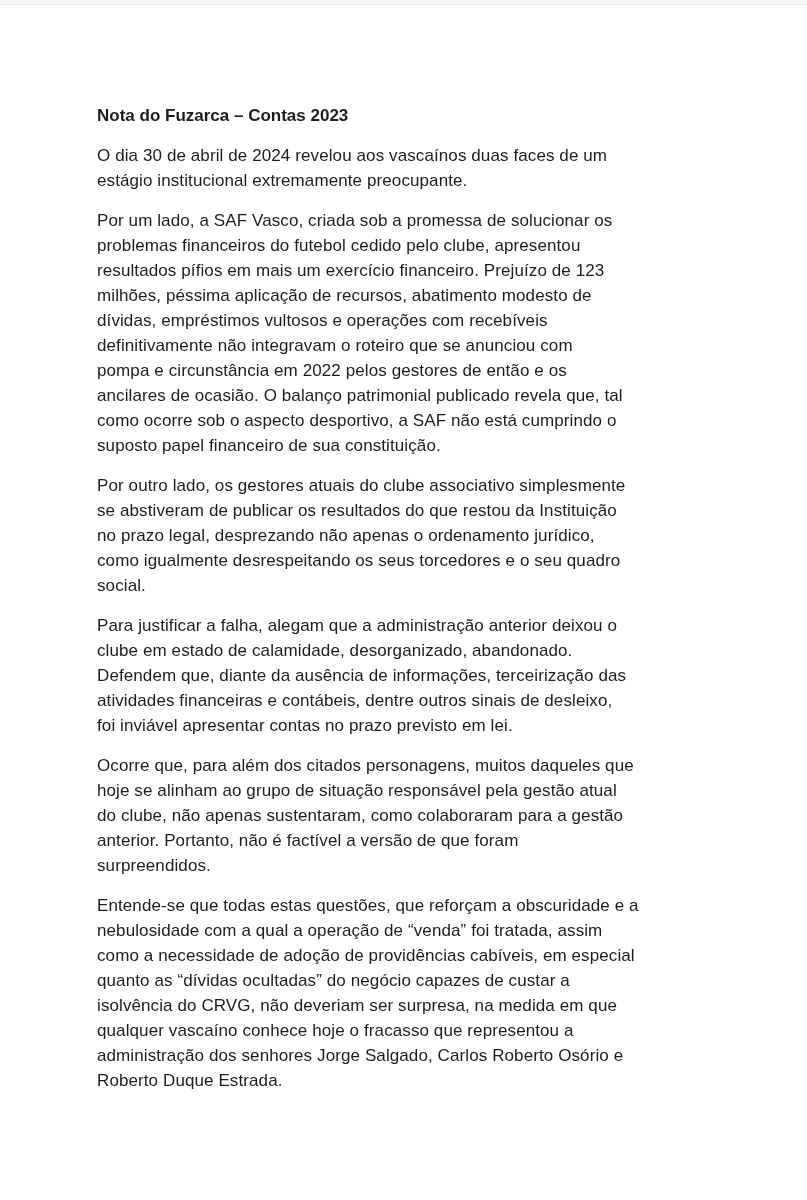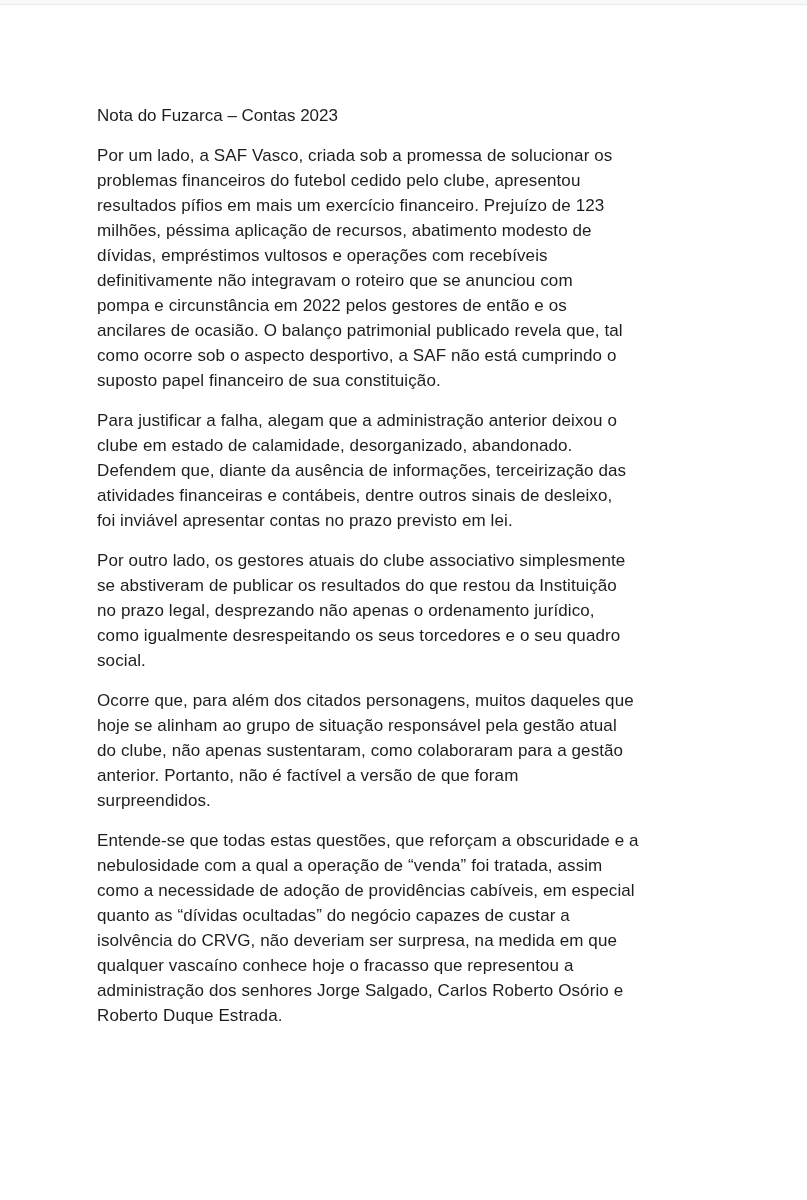--- a/index.html
+++ b/index.html
@@ -21,63 +21,65 @@
   }
   .page {
     box-sizing: border-box;
     padding: 98px 80px 0 97px;
     width: 807px;
     color: #1d1d1f;
   }
   .doc-title {
     font-size: 17px;
     line-height: 25px;
-    font-weight: 400;
+    font-weight: 700;
     margin: 0 0 15px 0;
     white-space: pre-line;
   }
   .doc-paragraph {
     font-size: 17px;
     line-height: 25px;
     margin: 0 0 15px 0;
     white-space: pre-line;
     letter-spacing: 0.1px;
   }
 </style>
 </head>
 <body>
 
 <div class="top-strip"></div>
 
 <div class="page">
   <h1 class="doc-title">Nota do Fuzarca – Contas 2023</h1>
 
+  <p class="doc-paragraph">O dia 30 de abril de 2024 revelou aos vascaínos duas faces de um
+estágio institucional extremamente preocupante.</p>
 
   <p class="doc-paragraph">Por um lado, a SAF Vasco, criada sob a promessa de solucionar os
 problemas financeiros do futebol cedido pelo clube, apresentou
 resultados pífios em mais um exercício financeiro. Prejuízo de 123
 milhões, péssima aplicação de recursos, abatimento modesto de
 dívidas, empréstimos vultosos e operações com recebíveis
 definitivamente não integravam o roteiro que se anunciou com
 pompa e circunstância em 2022 pelos gestores de então e os
 ancilares de ocasião. O balanço patrimonial publicado revela que, tal
 como ocorre sob o aspecto desportivo, a SAF não está cumprindo o
 suposto papel financeiro de sua constituição.</p>
 
+  <p class="doc-paragraph">Por outro lado, os gestores atuais do clube associativo simplesmente
+se abstiveram de publicar os resultados do que restou da Instituição
+no prazo legal, desprezando não apenas o ordenamento jurídico,
+como igualmente desrespeitando os seus torcedores e o seu quadro
+social.</p>
+
   <p class="doc-paragraph">Para justificar a falha, alegam que a administração anterior deixou o
 clube em estado de calamidade, desorganizado, abandonado.
 Defendem que, diante da ausência de informações, terceirização das
 atividades financeiras e contábeis, dentre outros sinais de desleixo,
 foi inviável apresentar contas no prazo previsto em lei.</p>
-
-  <p class="doc-paragraph">Por outro lado, os gestores atuais do clube associativo simplesmente
-se abstiveram de publicar os resultados do que restou da Instituição
-no prazo legal, desprezando não apenas o ordenamento jurídico,
-como igualmente desrespeitando os seus torcedores e o seu quadro
-social.</p>
 
   <p class="doc-paragraph">Ocorre que, para além dos citados personagens, muitos daqueles que
 hoje se alinham ao grupo de situação responsável pela gestão atual
 do clube, não apenas sustentaram, como colaboraram para a gestão
 anterior. Portanto, não é factível a versão de que foram
 surpreendidos.</p>
 
   <p class="doc-paragraph">Entende-se que todas estas questões, que reforçam a obscuridade e a
 nebulosidade com a qual a operação de “venda” foi tratada, assim
 como a necessidade de adoção de providências cabíveis, em especial

